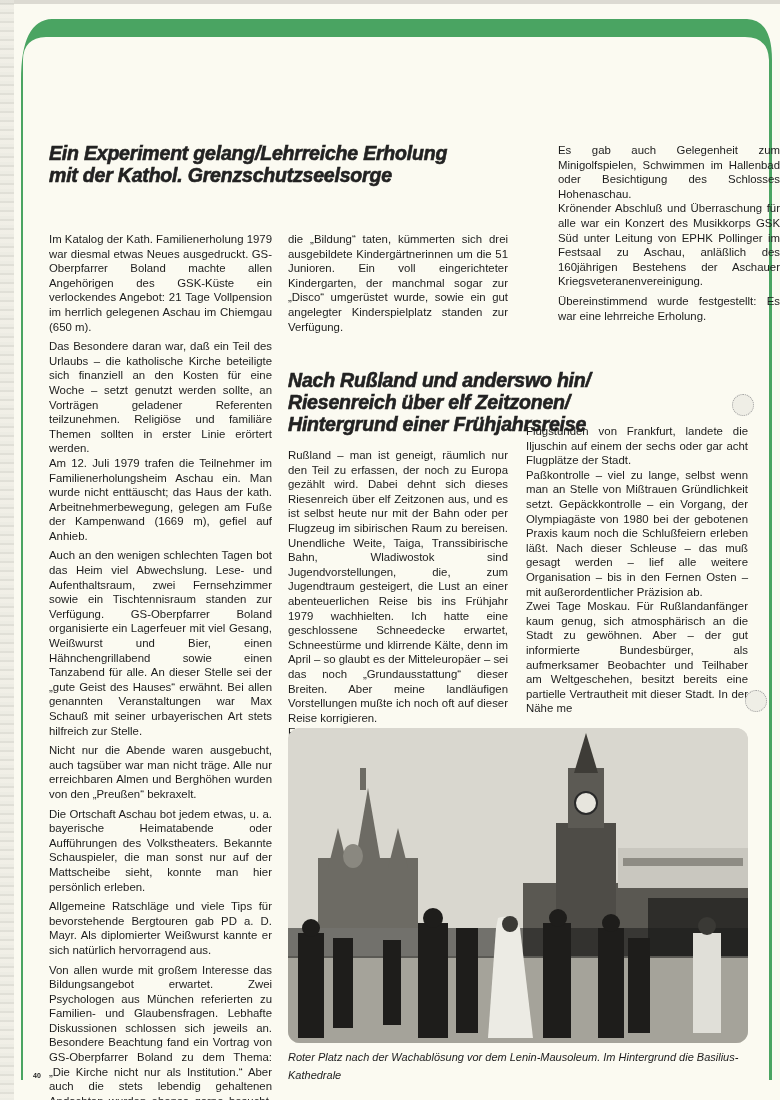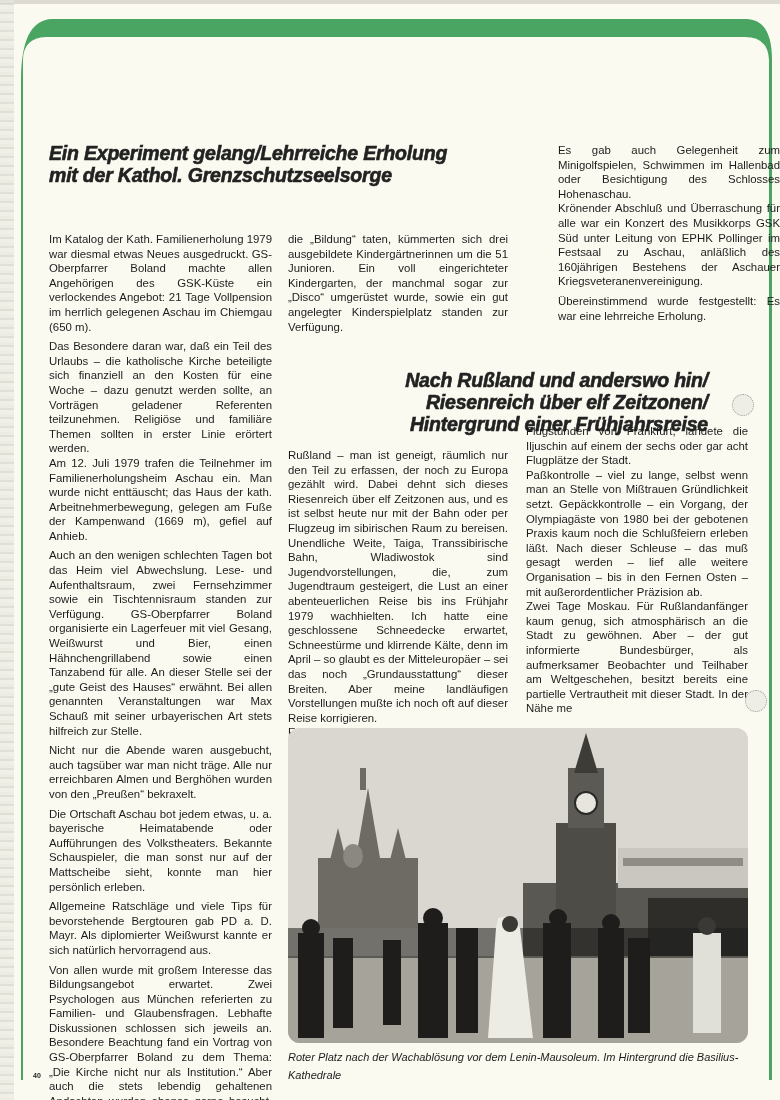--- a/index.html
+++ b/index.html
@@ -61,41 +61,41 @@
   <path d="M21 80 Q21 20 52 19 L747 19 Q772 20 772 60 L772 1080 L769 1080 L769 60 Q768 37 745 37 L46 37 Q23 38 23 60 L23 1080 L21 1080 Z" fill="#4aa462"></path>
 </svg>
 
 <div class="title-block" style="left:49px;top:142px;width:470px;">
   <h1 class="hl">Ein Experiment gelang/Lehrreiche Erholung</h1>
   <h1 class="hl">mit der Kathol. Grenzschutzseelsorge</h1>
 </div>
 
 <div class="col" style="left:49px;top:232px;width:223px;">
   <p>Im Katalog der Kath. Familienerholung 1979 war diesmal etwas Neues ausgedruckt. GS-Oberpfarrer Boland machte allen Angehörigen des GSK-Küste ein verlockendes Angebot: 21 Tage Vollpension im herrlich gelegenen Aschau im Chiemgau (650 m).</p>
-  <p class="tight">Das Besondere daran war, daß ein Teil des Urlaubs – die katholische Kirche beteiligte sich finanziell an den Kosten für eine Woche – dazu genutzt werden sollte, an Vorträgen geladener Referenten teilzunehmen. Religiöse und familiäre Themen sollten in erster Linie erörtert werden.</p>
+  <p class="tight">Das Besondere daran war, daß ein Teil des Urlaubs – die katholische Kirche beteiligte sich finanziell an den Kosten für eine Woche – setzt genutzt werden sollte, an Vorträgen geladener Referenten teilzunehmen. Religiöse und familiäre Themen sollten in erster Linie erörtert werden.</p>
   <p>Am 12. Juli 1979 trafen die Teilnehmer im Familienerholungsheim Aschau ein. Man wurde nicht enttäuscht; das Haus der kath. Arbeitnehmerbewegung, gelegen am Fuße der Kampenwand (1669 m), gefiel auf Anhieb.</p>
   <p>Auch an den wenigen schlechten Tagen bot das Heim viel Abwechslung. Lese- und Aufenthaltsraum, zwei Fernsehzimmer sowie ein Tischtennisraum standen zur Verfügung. GS-Oberpfarrer Boland organisierte ein Lagerfeuer mit viel Gesang, Weißwurst und Bier, einen Hähnchengrillabend sowie einen Tanzabend für alle. An dieser Stelle sei der „gute Geist des Hauses“ erwähnt. Bei allen genannten Veranstaltungen war Max Schauß mit seiner urbayerischen Art stets hilfreich zur Stelle.</p>
   <p>Nicht nur die Abende waren ausgebucht, auch tagsüber war man nicht träge. Alle nur erreichbaren Almen und Berghöhen wurden von den „Preußen“ bekraxelt.</p>
   <p>Die Ortschaft Aschau bot jedem etwas, u. a. bayerische Heimatabende oder Aufführungen des Volkstheaters. Bekannte Schauspieler, die man sonst nur auf der Mattscheibe sieht, konnte man hier persönlich erleben.</p>
   <p>Allgemeine Ratschläge und viele Tips für bevorstehende Bergtouren gab PD a. D. Mayr. Als diplomierter Weißwurst kannte er sich natürlich hervorragend aus.</p>
   <p>Von allen wurde mit großem Interesse das Bildungsangebot erwartet. Zwei Psychologen aus München referierten zu Familien- und Glaubensfragen. Lebhafte Diskussionen schlossen sich jeweils an. Besondere Beachtung fand ein Vortrag von GS-Oberpfarrer Boland zu dem Thema: „Die Kirche nicht nur als Institution.“ Aber auch die stets lebendig gehaltenen Andachten wurden ebenso gerne besucht, wie die sonntäglichen Messen in der hauseigenen Kapelle.</p>
 
 </div>
 
 <div class="col" style="left:288px;top:232px;width:220px;">
   <p>die „Bildung“ taten, kümmerten sich drei ausgebildete Kindergärtnerinnen um die 51 Junioren. Ein voll eingerichteter Kindergarten, der manchmal sogar zur „Disco“ umgerüstet wurde, sowie ein gut angelegter Kinderspielplatz standen zur Verfügung.</p>
 </div>
 
 <div class="col" style="left:558px;top:143px;width:222px;">
   <p class="tight">Es gab auch Gelegenheit zum Minigolfspielen, Schwimmen im Hallenbad oder Besichtigung des Schlosses Hohenaschau.</p>
   <p>Krönender Abschluß und Überraschung für alle war ein Konzert des Musikkorps GSK Süd unter Leitung von EPHK Pollinger im Festsaal zu Aschau, anläßlich des 160jährigen Bestehens der Aschauer Kriegsveteranenvereinigung.</p>
   <p>Übereinstimmend wurde festgestellt: Es war eine lehrreiche Erholung.</p>
 </div>
 
-<div class="title-block" style="left:288px;top:369px;width:420px;text-align:right;">
+<div class="title-block" style="left:288px;top:369px;width:420px;">
   <h1 class="hl">Nach Rußland und anderswo hin/</h1>
   <h1 class="hl">Riesenreich über elf Zeitzonen/</h1>
   <h1 class="hl">Hintergrund einer Frühjahrsreise</h1>
 </div>
 <div class="stamp-dot" style="left:732px;top:394px;"></div>
 
 <div class="col" style="left:288px;top:448px;width:220px;">
   <p class="tight">Rußland – man ist geneigt, räumlich nur den Teil zu erfassen, der noch zu Europa gezählt wird. Dabei dehnt sich dieses Riesenreich über elf Zeitzonen aus, und es ist selbst heute nur mit der Bahn oder per Flugzeug im sibirischen Raum zu bereisen. Unendliche Weite, Taiga, Transsibirische Bahn, Wladiwostok sind Jugendvorstellungen, die, zum Jugendtraum gesteigert, die Lust an einer abenteuerlichen Reise bis ins Frühjahr 1979 wachhielten. Ich hatte eine geschlossene Schneedecke erwartet, Schneestürme und klirrende Kälte, denn im April – so glaubt es der Mitteleuropäer – sei das noch „Grundausstattung“ dieser Breiten. Aber meine landläufigen Vorstellungen mußte ich noch oft auf dieser Reise korrigieren.</p>
   <p>Erstes Etappenziel Moskau. Nach zwei</p>
 </div>

